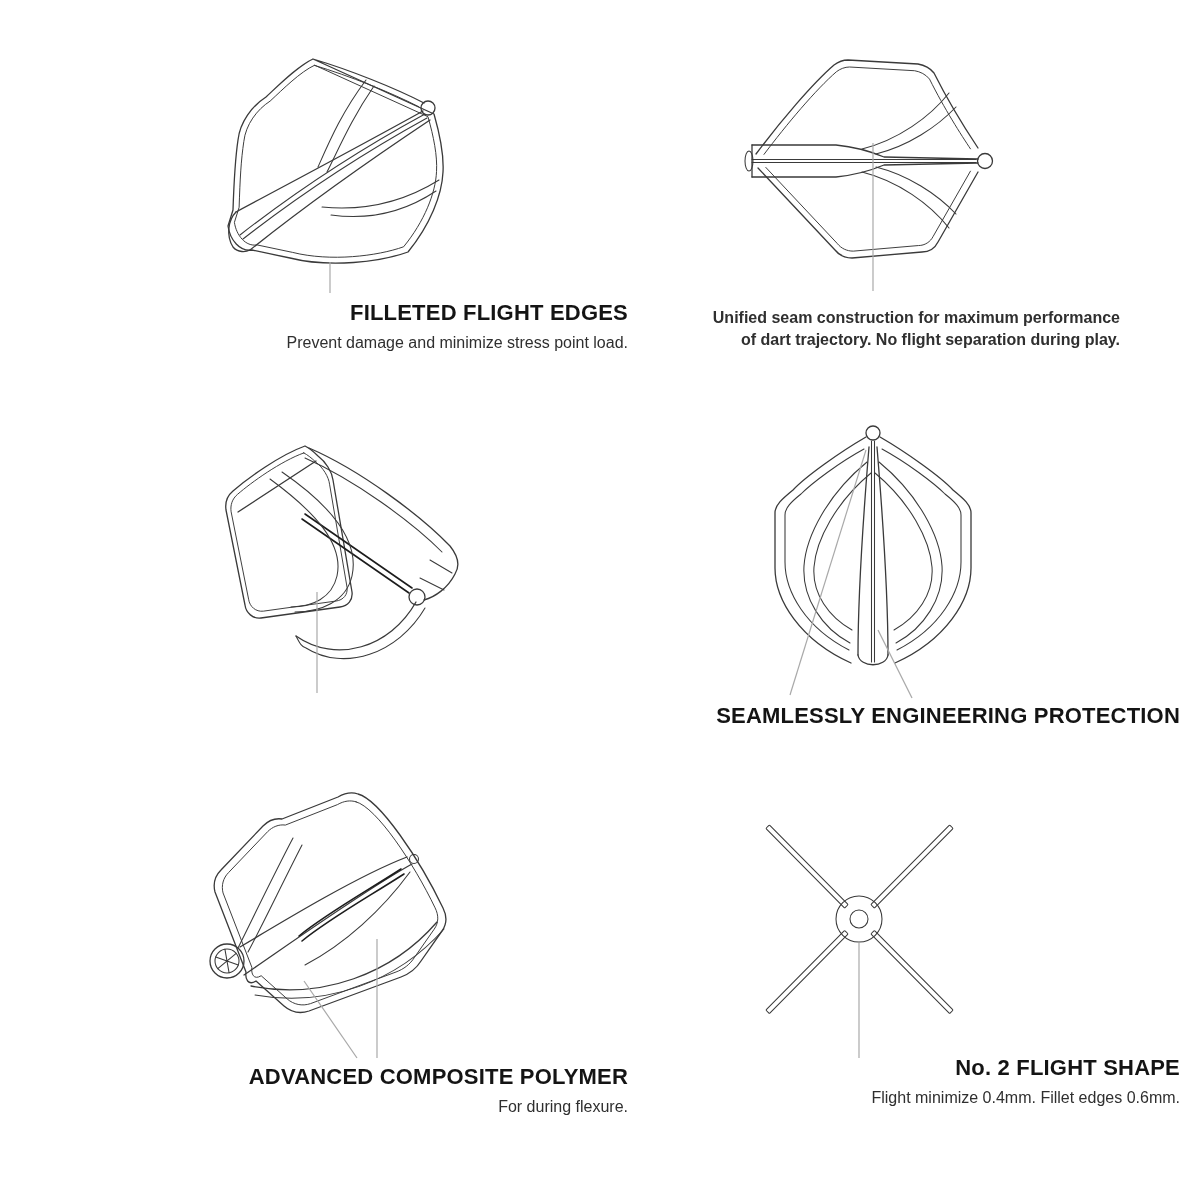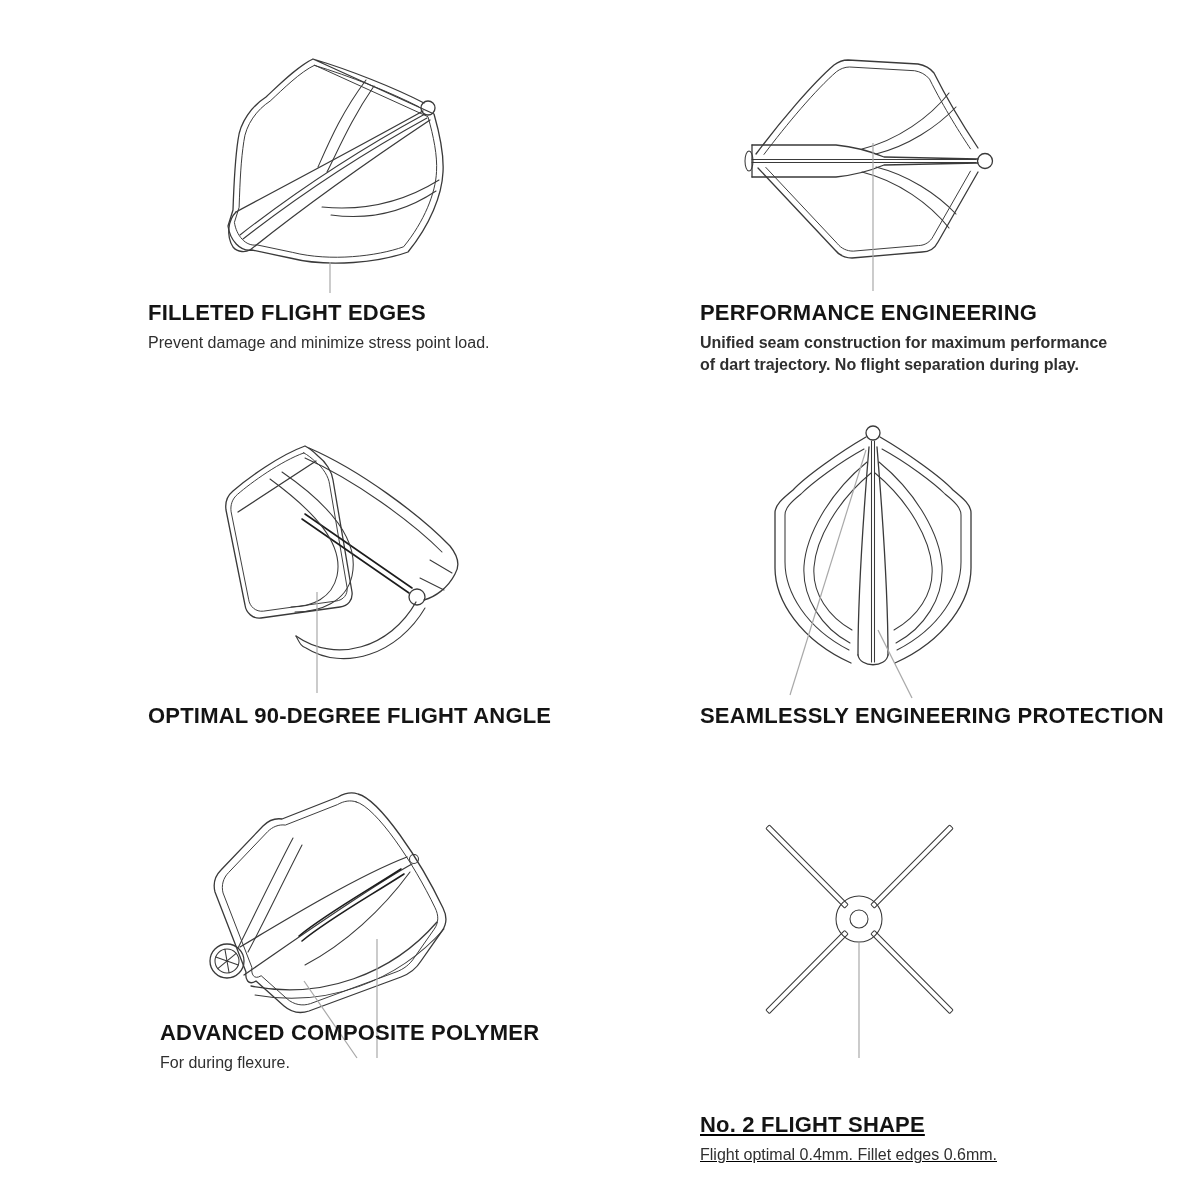--- a/index.html
+++ b/index.html
@@ -16,36 +16,36 @@
     background:var(--page-bg);
     font-family:"Liberation Sans", sans-serif;
     position:relative;overflow:hidden;
   }
   .canvas{position:absolute;inset:0;width:1200px;height:1200px;}
   svg.artboard{position:absolute;left:0;top:0;}
   .art{fill:none;stroke:var(--ink);stroke-width:1.3;stroke-linecap:round;stroke-linejoin:round;}
   .art-fine{fill:none;stroke:var(--ink);stroke-width:1.05;stroke-linecap:round;stroke-linejoin:round;}
   .art-dark{fill:none;stroke:var(--ink-strong);stroke-width:1.6;stroke-linecap:round;stroke-linejoin:round;}
   .leader{fill:none;stroke:var(--leader);stroke-width:1.2;}
-  .feature{position:absolute;width:480px;}
+  .feature{position:absolute;width:480px;text-align:right;}
   .feature h3{
     margin:0;font-size:22px;font-weight:bold;letter-spacing:.2px;
     color:var(--title-color);line-height:1.15;white-space:nowrap;
   }
   .feature p{
     margin:7px 0 0;font-size:16px;line-height:1.35;
     color:var(--desc-color);white-space:nowrap;
   }
   .feature p.wrap{white-space:normal;max-width:420px;font-weight:bold;}
   #feat-1{left:148px;top:300px;}
   #feat-2{left:700px;top:300px;}
   #feat-3{left:148px;top:703px;}
   #feat-4{left:700px;top:703px;}
-  #feat-5{left:148px;top:1020px;margin-left:12px;}
-  #feat-6{left:700px;top:1112px;text-decoration:underline;}
+  #feat-5{left:148px;top:1064px;}
+  #feat-6{left:700px;top:1055px;}
 </style>
 </head>
 <body>
 
 <div class="canvas">
 
   <svg class="artboard" width="1200" height="1200" viewBox="0 0 1200 1200">
 
     <g>
       <path class="art" d="M313,59 C350,70 395,88 424,103 M434,114 C440,135 444,155 443,172 C442,195 430,225 408,252 C380,262 330,268 290,258 L252,250 C240,252 230,240 228,226 L233,210 C234,180 235,160 238,140 C240,122 252,106 266,97 C280,84 298,66 313,59 Z"></path>
@@ -145,35 +145,33 @@
       <path class="leader" d="M859,943 L859,1058"></path>
     </g>
   </svg>
 
   <div class="feature" id="feat-1">
     <h3>FILLETED FLIGHT EDGES</h3>
     <p>Prevent damage and minimize stress point load.</p>
   </div>
 
   <div class="feature" id="feat-2">
-    <h3>PERFORMANCE ENGINEERING</h3>
     <p class="wrap">Unified seam construction for maximum performance of dart trajectory. No flight separation during play.</p>
   </div>
 
   <div class="feature" id="feat-3">
-    <h3>OPTIMAL 90-DEGREE FLIGHT ANGLE</h3>
   </div>
 
   <div class="feature" id="feat-4">
     <h3>SEAMLESSLY ENGINEERING PROTECTION</h3>
   </div>
 
   <div class="feature" id="feat-5">
     <h3>ADVANCED COMPOSITE POLYMER</h3>
     <p>For during flexure.</p>
   </div>
 
   <div class="feature" id="feat-6">
     <h3>No. 2 FLIGHT SHAPE</h3>
-    <p>Flight optimal 0.4mm. Fillet edges 0.6mm.</p>
+    <p>Flight minimize 0.4mm. Fillet edges 0.6mm.</p>
   </div>
 
 </div>
 
 </body></html>

